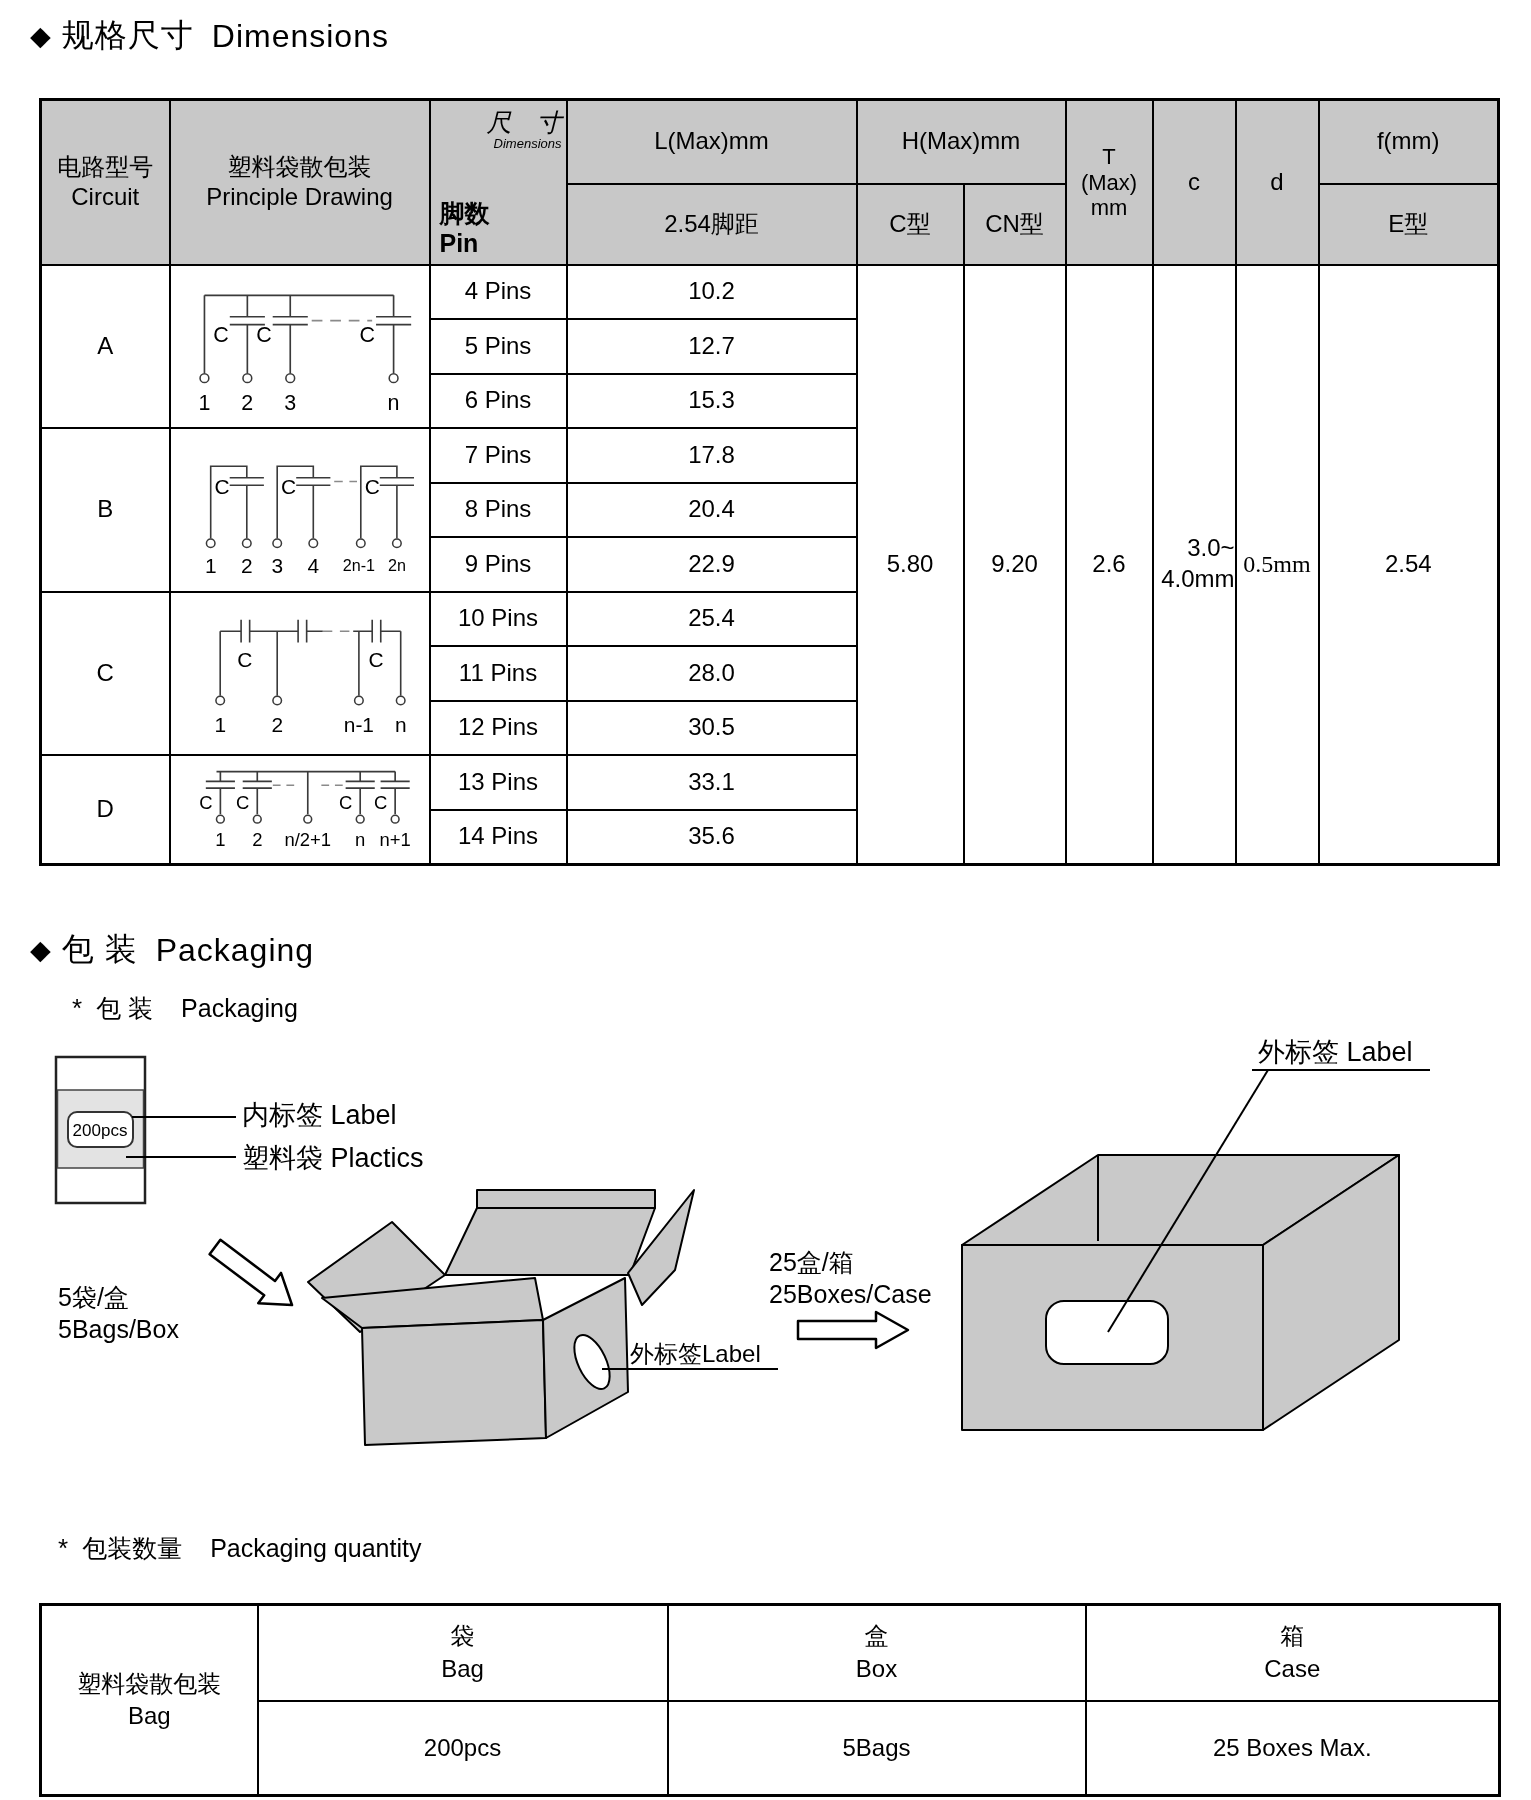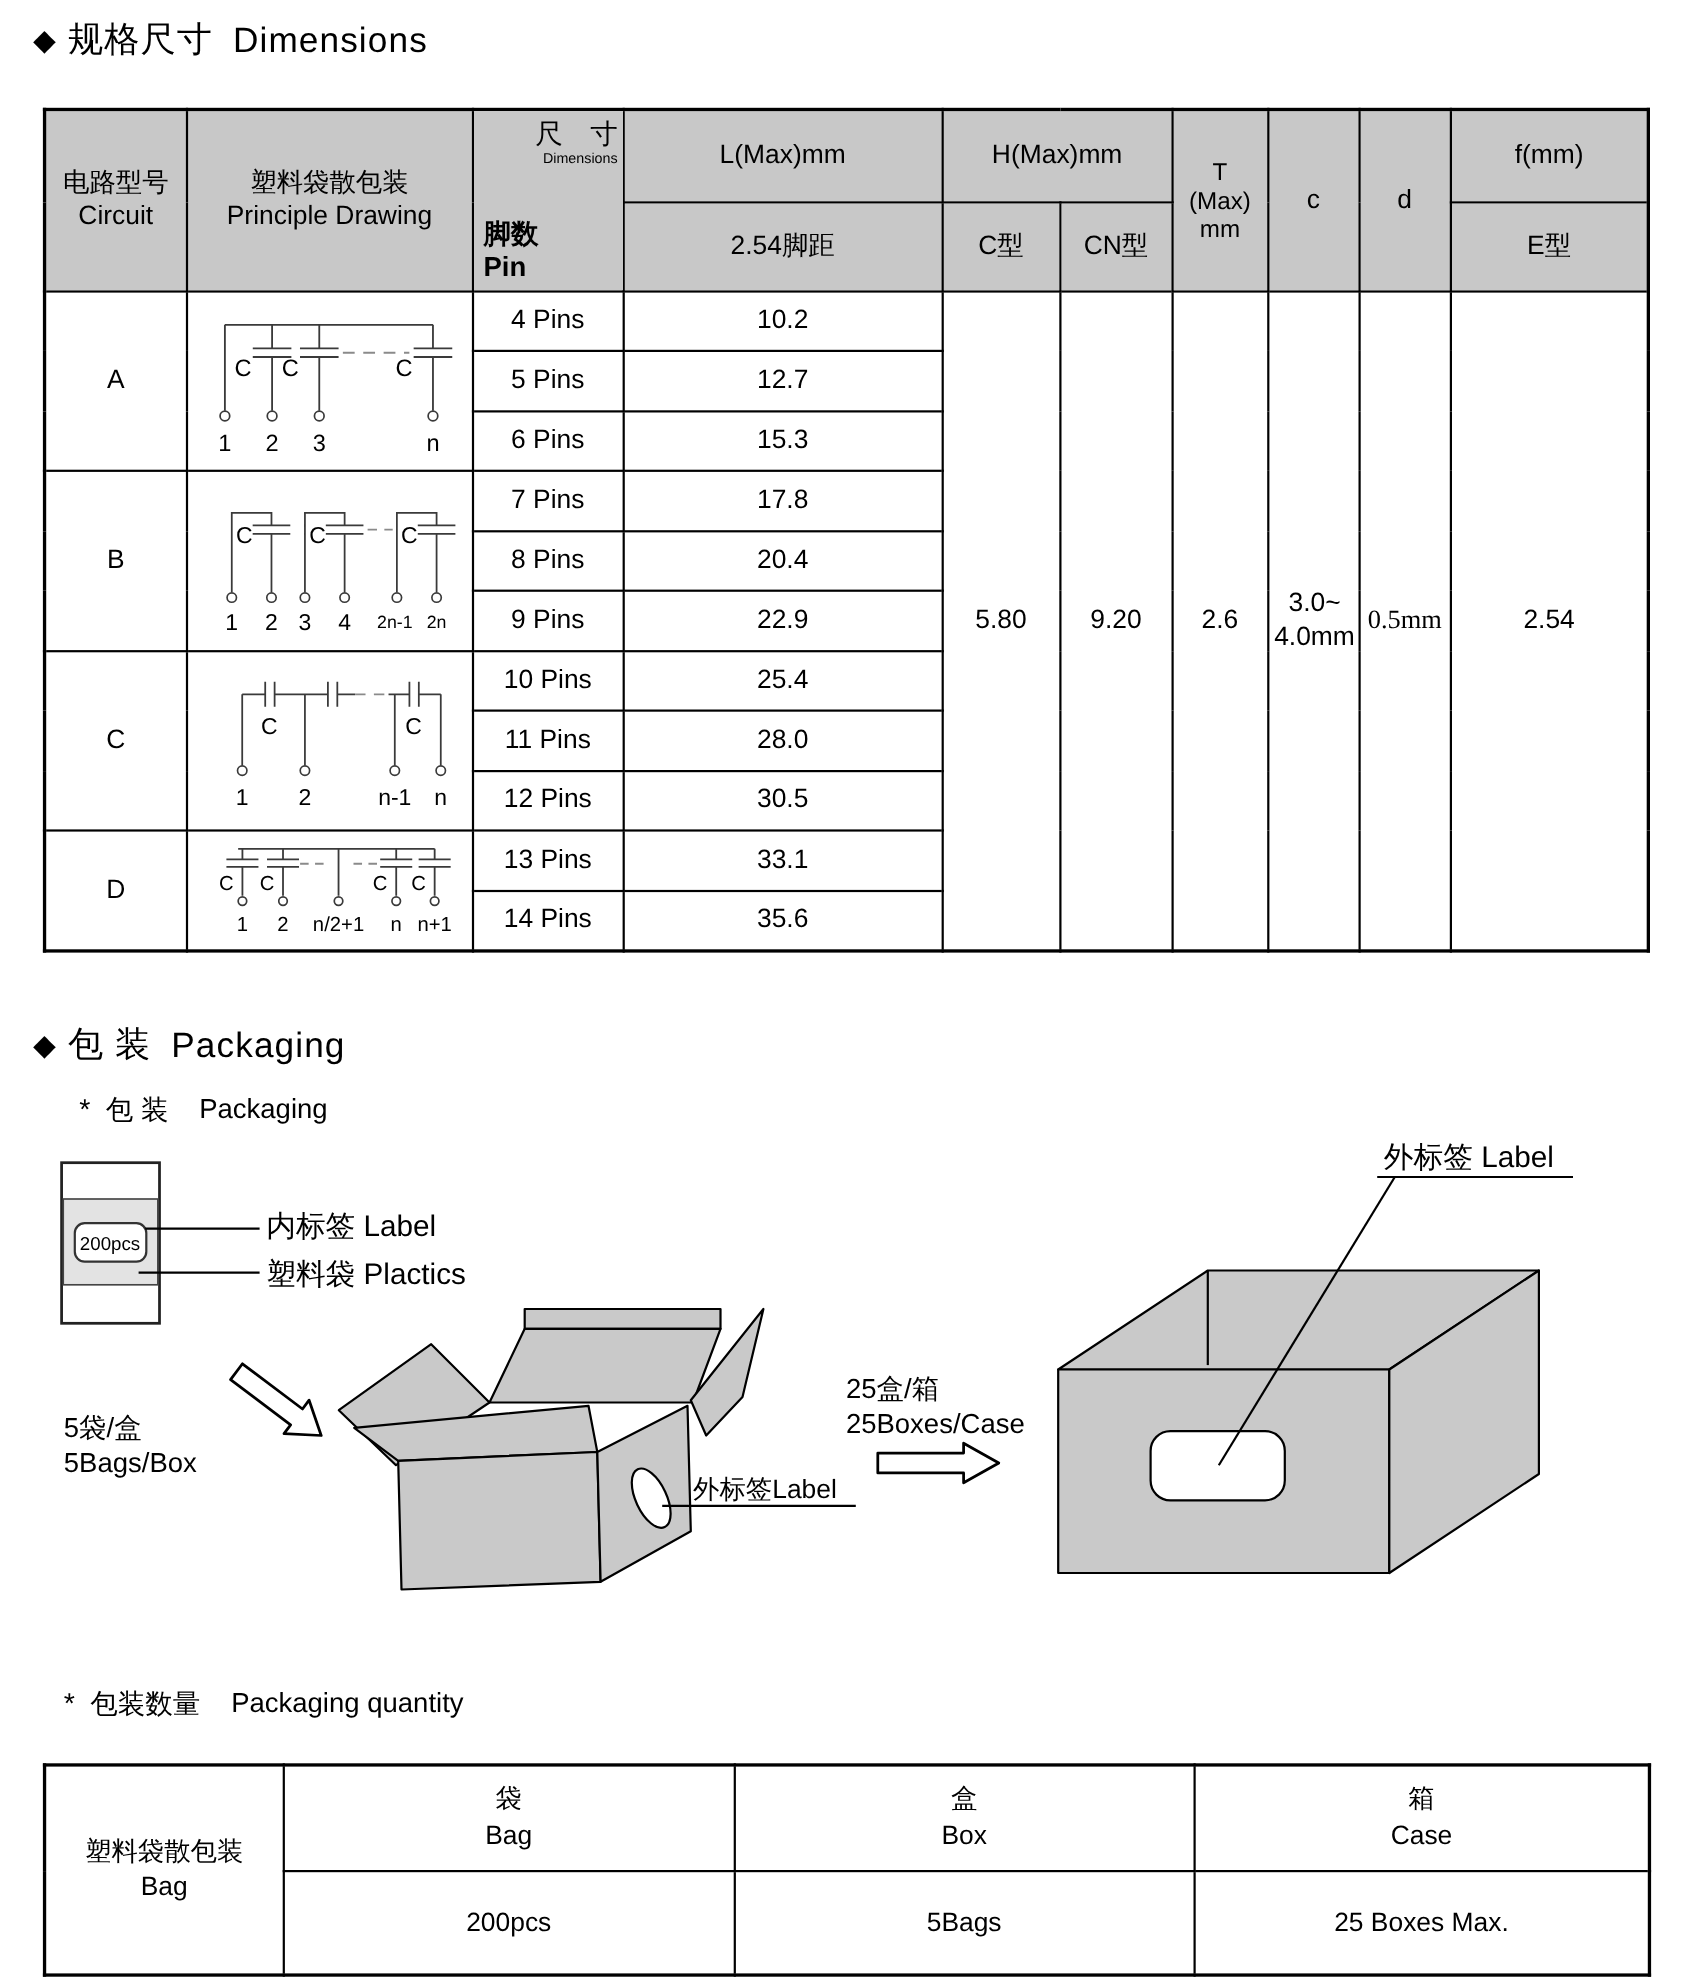--- a/index.html
+++ b/index.html
@@ -18,29 +18,29 @@
 
   #dim-table{position:absolute;left:39px;top:98px;width:1458px;border:3px solid #000;}
   #dim-table td{font-size:24px;line-height:1.28;}
   #dim-table tr.h1 td, #dim-table tr.h2 td{background:#c8c8c8;}
   #dim-table tr.h1{height:84px;}
   #dim-table tr.h2{height:81px;}
   #dim-table tr.body-row{height:54.5px;}
   .circuit-letter{font-size:28px;}
   .t-cell div{font-size:22px;line-height:1.15;}
   .cd-cell{font-size:25px;}
-  .c-range{text-align:center;font-size:21px;line-height:1.25;padding-left:2px;margin-left:17px;}
+  .c-range{text-align:right;font-size:21px;line-height:1.25;padding-left:2px;margin-left:17px;}
   .d-val{font-size:21px;font-family:Liberation Serif, serif;}
   .drawing-cell{background:#fff;}
   .drawing-cell svg{display:block;margin:0 auto;}
 
   .diag{position:relative;padding:0;
     background-color:#c8c8c8;
     background-image:linear-gradient(to bottom right, rgba(0,0,0,0) calc(50% - 1.2px), #000 calc(50% - 1.2px), #000 calc(50% + 1.2px), rgba(0,0,0,0) calc(50% + 1.2px));}
-  .diag .size{position:absolute;top:5px;right:4px;text-align:right;}
+  .diag .size{position:absolute;top:5px;right:4px;text-align:right;font-style:italic;}
   .diag .size .zh{font-size:25px;}
   .diag .size .en{display:block;font-size:13px;margin-top:-3px;}
   .diag .pinlab{position:absolute;bottom:6px;left:9px;text-align:left;font-size:25px;line-height:1.2;font-weight:bold;}
 
   #diagram{position:absolute;left:30px;top:1020px;}
   #diagram text{font-family:"Liberation Sans", sans-serif;fill:#000;}
 
   #qty-title{left:58px;top:1532px;}
   #qty-table{position:absolute;left:39px;top:1603px;width:1459px;border:3px solid #000;}
   #qty-table td{font-size:24px;line-height:1.35;}

